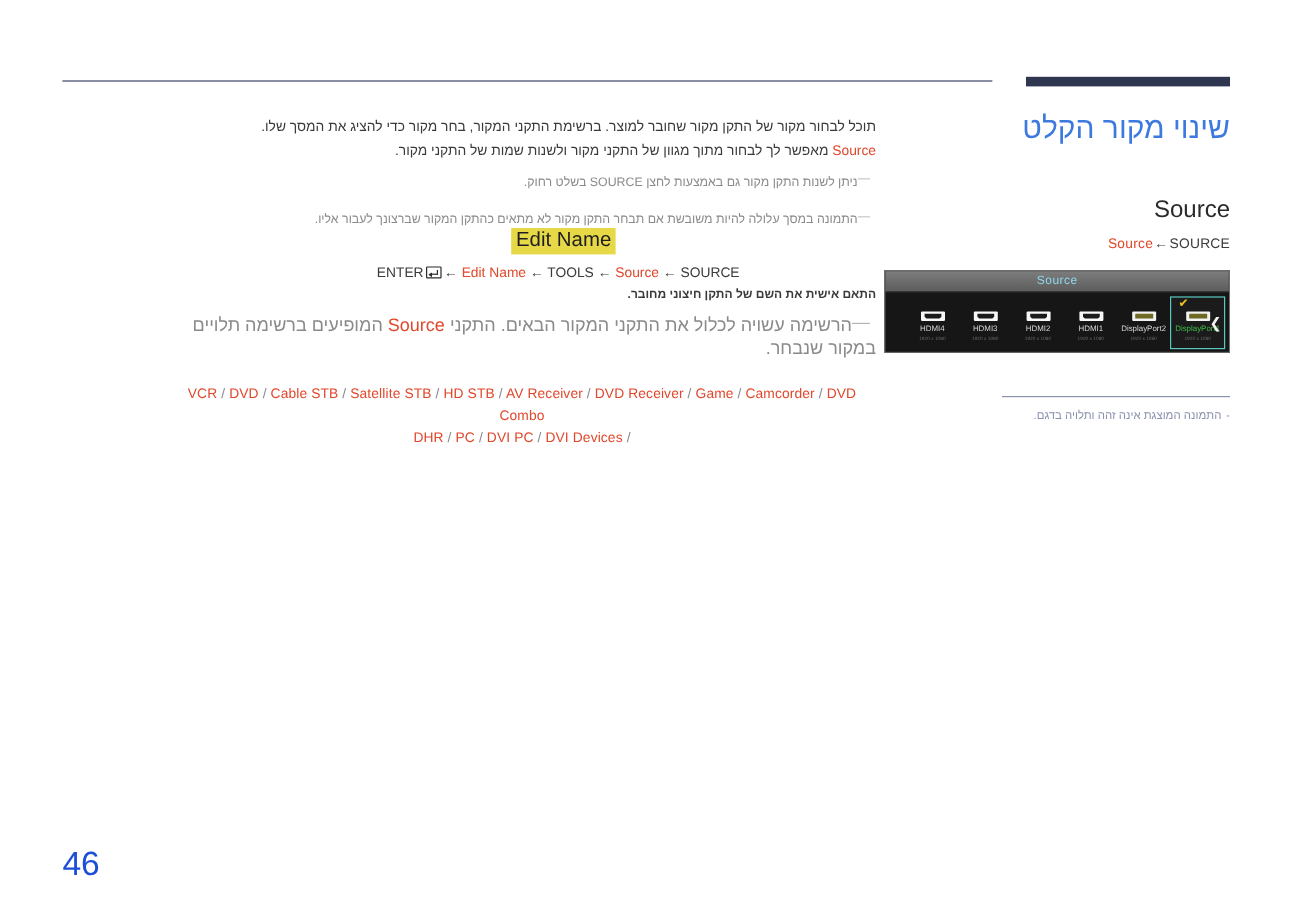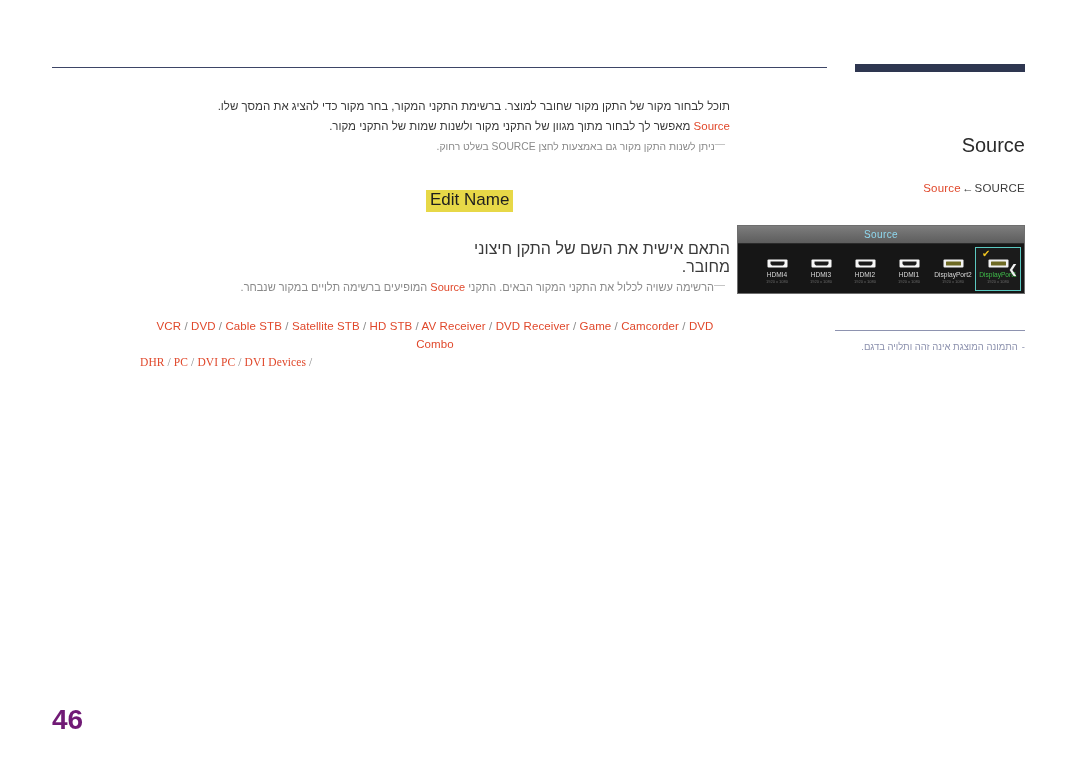--- a/index.html
+++ b/index.html
@@ -59,21 +59,21 @@
   .menu-path-title {
     margin-top: 42px;
     font-size: 20px;
     color: #2b2b2b;
     direction: ltr;
     text-align: right;
     font-weight: normal;
   }
 
   .menu-breadcrumb {
-    margin-top: 25px;
+    margin-top: 11px;
     font-size: 11.5px;
     direction: ltr;
     text-align: right;
     color: #3b3b3b;
     letter-spacing: 0.2px;
   }
   .menu-breadcrumb .hl { color: #e0482b; }
   .menu-breadcrumb .arrow { color: #3b3b3b; padding: 0 1px; }
 
   
@@ -209,21 +209,21 @@
     line-height: 20px;
     color: #3a3a3a;
     direction: rtl;
     text-align: right;
   }
   .para .kw { color: #e0482b; direction: ltr; unicode-bidi: embed; }
 
   .bullet-line {
     position: relative;
     font-size: 10.3px;
-    line-height: 16px;
+    line-height: 28px;
     color: #8a8a8a;
     direction: rtl;
     text-align: right;
     padding-right: 0;
   }
   .bullet-line .dash {
     display: inline-block;
     color: #b4b4b4;
     margin-right: 5px;
     vertical-align: 3px;
@@ -288,84 +288,84 @@
     border-top: 2.5px solid transparent;
     border-bottom: 2.5px solid transparent;
     border-right: 3px solid #2b2b2b;
   }
 
   .editname-desc {
     position: absolute;
     right: 350px;
     top: 240px;
     width: 290px;
-    font-size: 16px;
+    font-size: 10px;
     color: #3a3a3a;
     direction: rtl;
     text-align: right;
+    font-weight: bold;
   }
 
   
   .devlist-wrap {
     position: absolute;
     right: 350px;
     top: 259px;
     width: 590px;
     direction: rtl;
     text-align: right;
   }
   .devlist-note {
-    font-size: 11px;
+    font-size: 15px;
     line-height: 19px;
     color: #8a8a8a;
     direction: rtl;
     text-align: right;
-    margin-top: 16px;
   }
   .devlist-note .dash {
     display: inline-block;
     color: #b4b4b4;
     margin-right: 5px;
     vertical-align: 3px;
   }
   .devlist-note .kw { color: #e0482b; direction: ltr; unicode-bidi: embed; }
 
   .devlist {
     direction: ltr;
     text-align: center;
     font-size: 11.5px;
     line-height: 18px;
     color: #e0482b;
     margin-top: 20px;
     letter-spacing: 0.1px;
   }
   .devlist .sep { color: #8a8a8a; }
-  .devlist .row2 { display: block; text-align: left; font-family: Liberation Serif, serif; }
+  .devlist .row2 { display: block; text-align: center; }
 
   
   .page-number {
     position: absolute;
     left: 52px;
     top: 704px;
     font-size: 28px;
-    color: #701a75;
+    color: #1d4ed8;
     letter-spacing: 0px;
     direction: ltr;
-    font-weight: bold;
   }
 </style>
 </head>
 <body>
 
 <div class="page">
 
   <div class="top-rule-thin"></div>
   <div class="top-rule-thick"></div>
 
   <div class="right-col">
+    <h1 class="page-title">שינוי מקור הקלט</h1>
 
     <div class="menu-path-title">Source</div>
 
     <div class="menu-breadcrumb"><span class="hl">Source</span><span class="arrow">←</span><span>SOURCE</span></div>
   </div>
 
   <div class="tv-panel">
     <div class="tv-titlebar">
       <span class="tv-title">Source</span>
     </div>
@@ -432,24 +432,26 @@
 
   <div class="note-rule"></div>
   <div class="note-text"><span class="dash">-</span><span>התמונה המוצגת אינה זהה ותלויה בדגם.</span></div>
 
   <div class="body-col">
     <p class="para">תוכל לבחור מקור של התקן מקור שחובר למוצר. ברשימת התקני המקור, בחר מקור כדי להציג את המסך שלו.</p>
     <p class="para"><span class="kw">Source</span> <span>מאפשר לך לבחור מתוך מגוון של התקני מקור ולשנות שמות של התקני מקור.</span></p>
 
     <p class="bullet-line"><span class="dash">—</span><span>ניתן לשנות התקן מקור גם באמצעות לחצן</span> <span class="ltr">SOURCE</span> <span>בשלט רחוק.</span></p>
 
+    <p class="bullet-line"><span class="dash">—</span><span>התמונה במסך עלולה להיות משובשת אם תבחר התקן מקור לא מתאים כהתקן המקור שברצונך לעבור אליו.</span></p>
   </div>
 
   <div class="editname-block">
     <div><span class="editname-title">Edit Name</span></div>
+    <div class="editname-crumb"><span>ENTER</span><span class="enter-key"></span><span>←</span> <span class="hl">Edit Name</span> <span>←</span> <span>TOOLS</span> <span>←</span> <span class="hl">Source</span> <span>←</span> <span>SOURCE</span></div>
   </div>
 
   <div class="editname-desc">התאם אישית את השם של התקן חיצוני מחובר.</div>
 
   <div class="devlist-wrap">
     <p class="devlist-note"><span class="dash">—</span><span>הרשימה עשויה לכלול את התקני המקור הבאים. התקני</span> <span class="kw">Source</span> <span>המופיעים ברשימה תלויים במקור שנבחר.</span></p>
     <div class="devlist">
       <span><span>VCR</span><span class="sep"> / </span><span>DVD</span><span class="sep"> / </span><span>Cable STB</span><span class="sep"> / </span><span>Satellite STB</span><span class="sep"> / </span><span>HD STB</span><span class="sep"> / </span><span>AV Receiver</span><span class="sep"> / </span><span>DVD Receiver</span><span class="sep"> / </span><span>Game</span><span class="sep"> / </span><span>Camcorder</span><span class="sep"> / </span><span>DVD Combo</span></span>
       <span class="row2"><span>DHR</span><span class="sep"> / </span><span>PC</span><span class="sep"> / </span><span>DVI PC</span><span class="sep"> / </span><span>DVI Devices</span><span class="sep"> / </span></span>
     </div>

